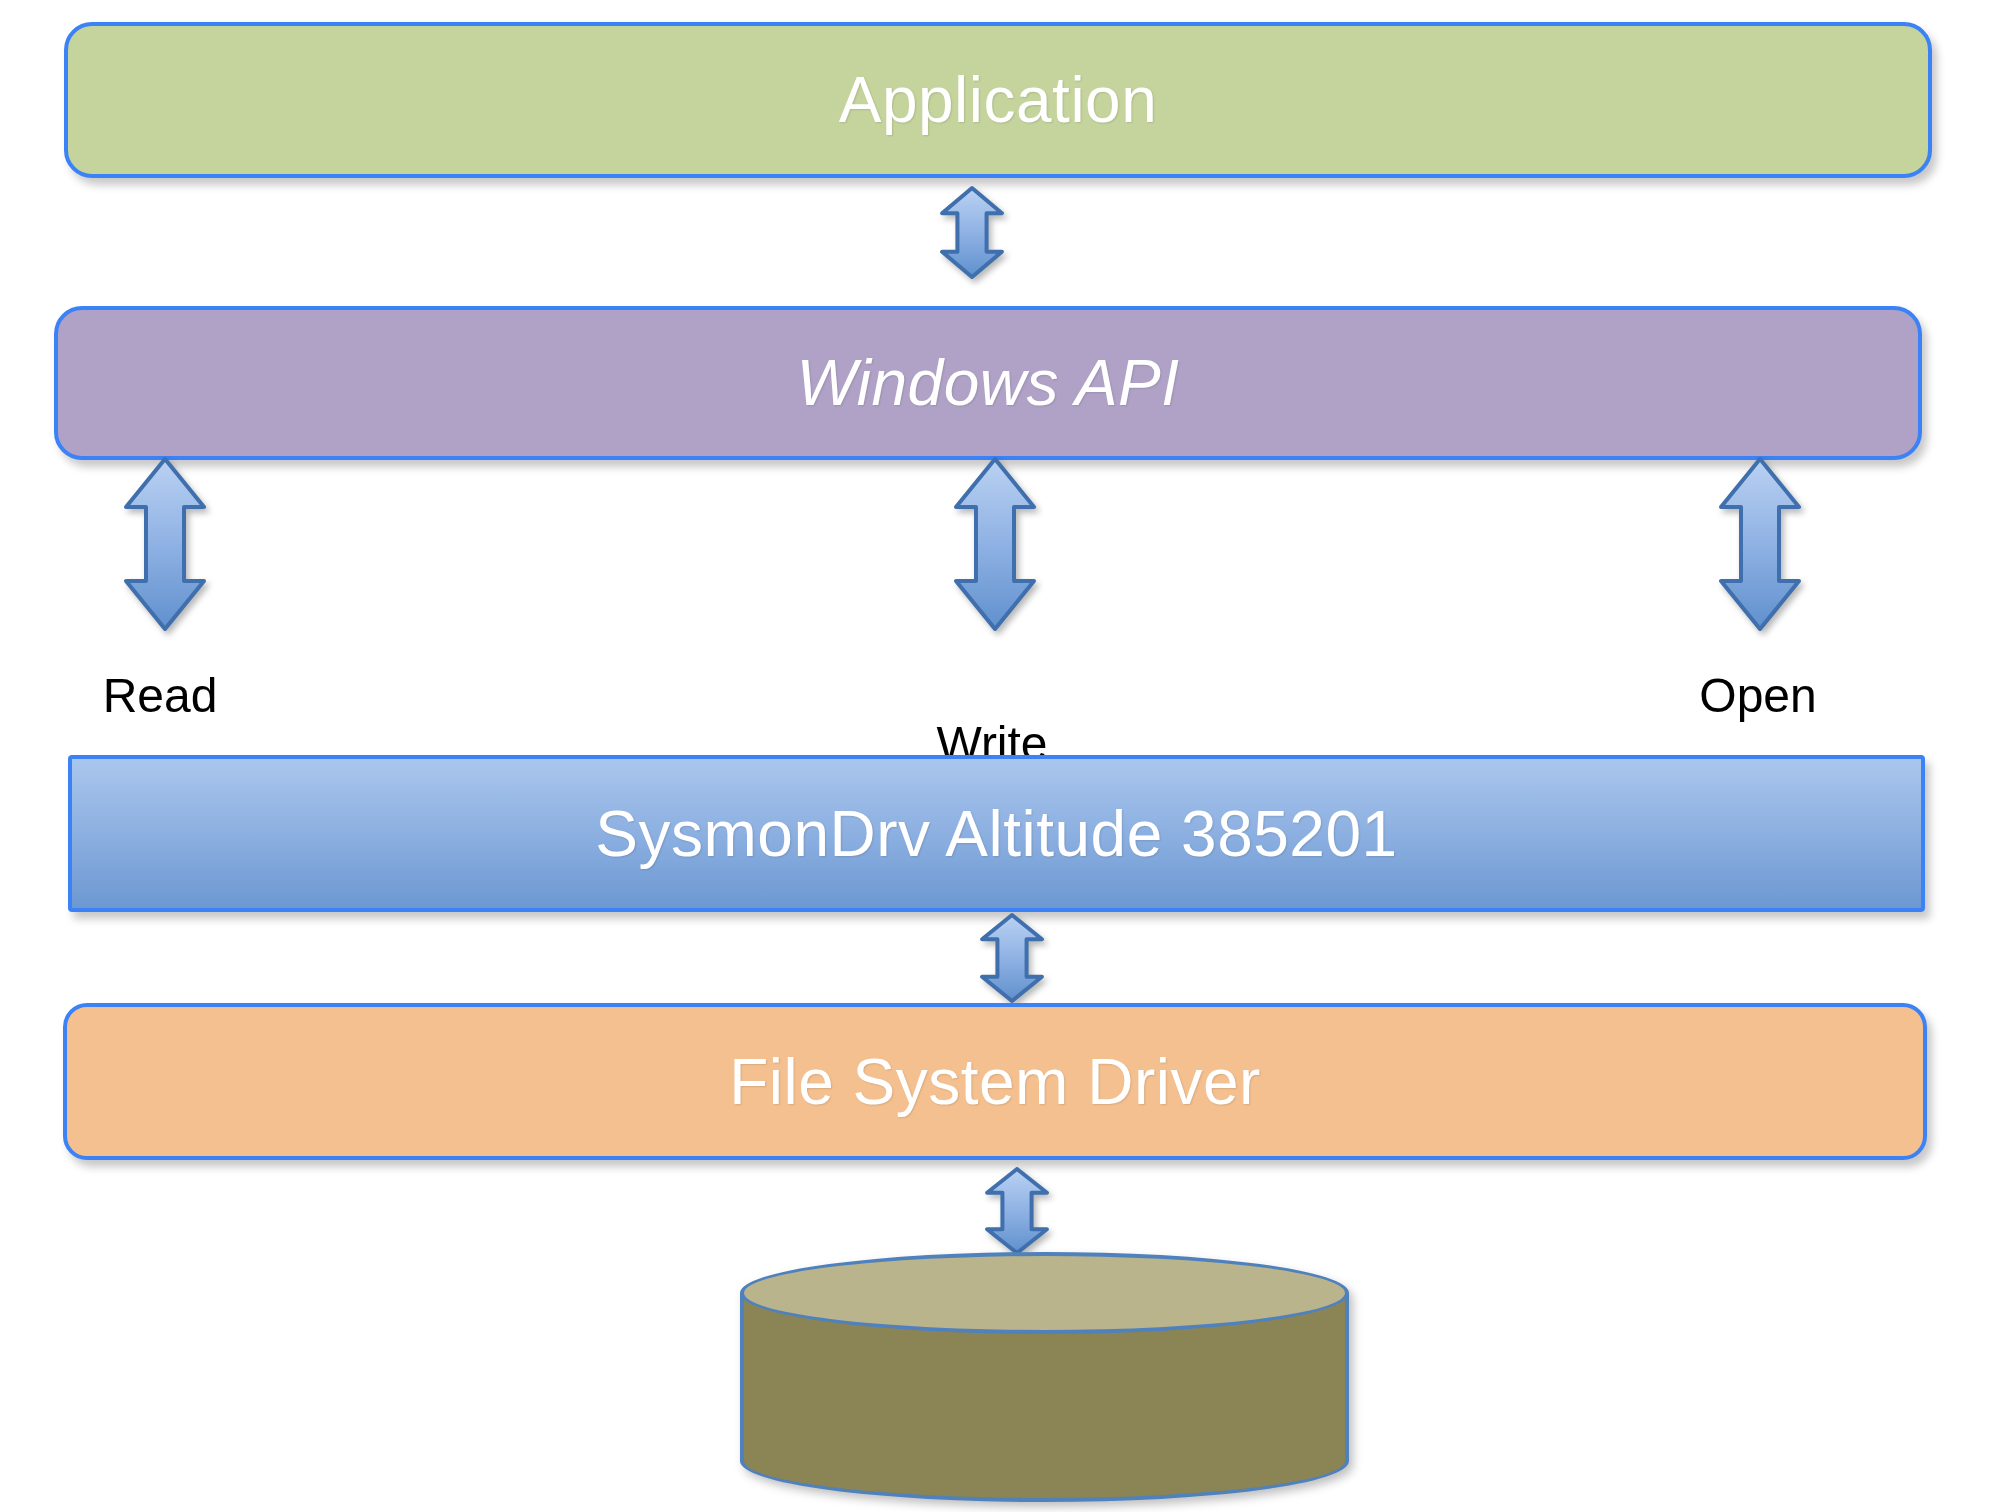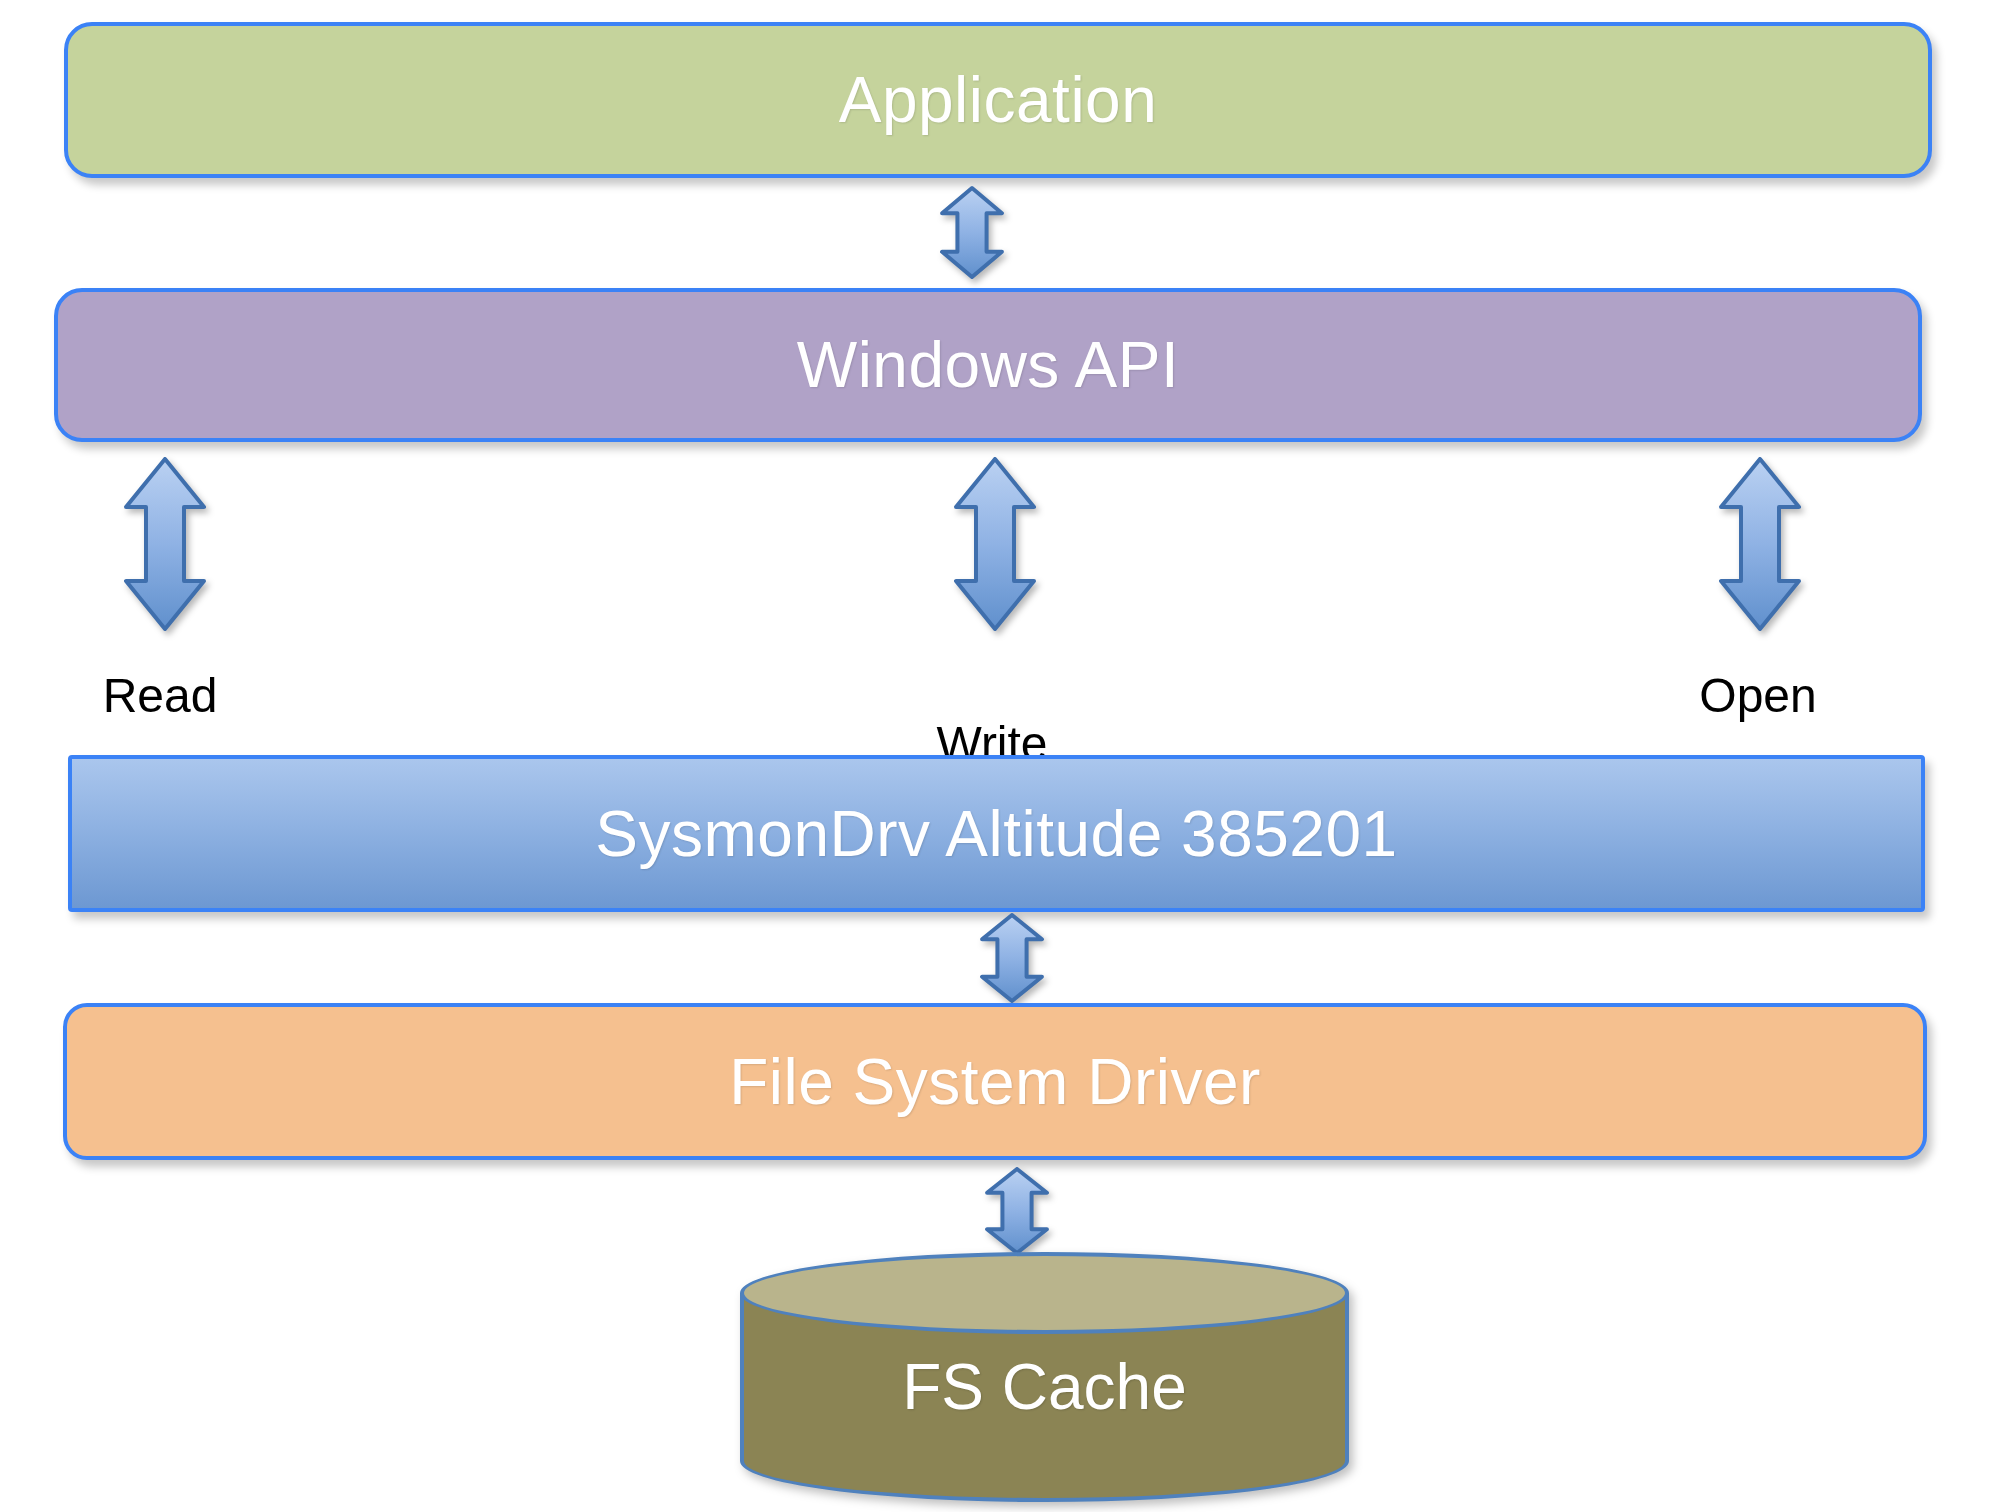--- a/index.html
+++ b/index.html
@@ -29,22 +29,23 @@
     font-size: 64px;
     letter-spacing: 0.5px;
     box-shadow: 5px 7px 8px rgba(0,0,0,0.22);
     text-shadow: 1px 1px 2px rgba(0,0,0,0.12);
   }
   #app-box {
     left: 64px; top: 22px; width: 1868px; height: 156px;
     background: #c5d39c;
   }
   #winapi-box {
-    left: 54px; top: 288px; width: 1868px; height: 154px;
+    left: 54px; top: 306px; width: 1868px; height: 154px;
     background: #b0a2c7;
+    font-style: italic;
   }
   #sysmon-box {
     left: 68px; top: 755px; width: 1857px; height: 157px;
     border-radius: 4px;
     background: linear-gradient(180deg, #aac6ed 0%, #8fb2e2 45%, #6d98d2 100%);
   }
   #fsd-box {
     left: 63px; top: 1003px; width: 1864px; height: 157px;
     border-radius: 24px;
     background: #f5c08f;
@@ -175,16 +176,15 @@
   </div>
 
   <svg class="dbl-arrow" id="arrow-fsd-cache" viewBox="0 0 86 178" preserveAspectRatio="none">
     <path d="M43 4 L82 52 L62 52 L62 126 L82 126 L43 174 L4 126 L24 126 L24 52 L4 52 Z" fill="url(#arrowGrad)" stroke="#3f6fad" stroke-width="4" stroke-linejoin="round" vector-effect="non-scaling-stroke"></path>
   </svg>
 
   <div id="cylinder">
     <div class="cyl-part cyl-bottom"></div>
     <div class="cyl-part cyl-body"></div>
     <div class="cyl-part cyl-top"></div>
-    <div class="cyl-part cyl-label">FS Cache</div>
   </div>
 
 </div>
 
 </body></html>

